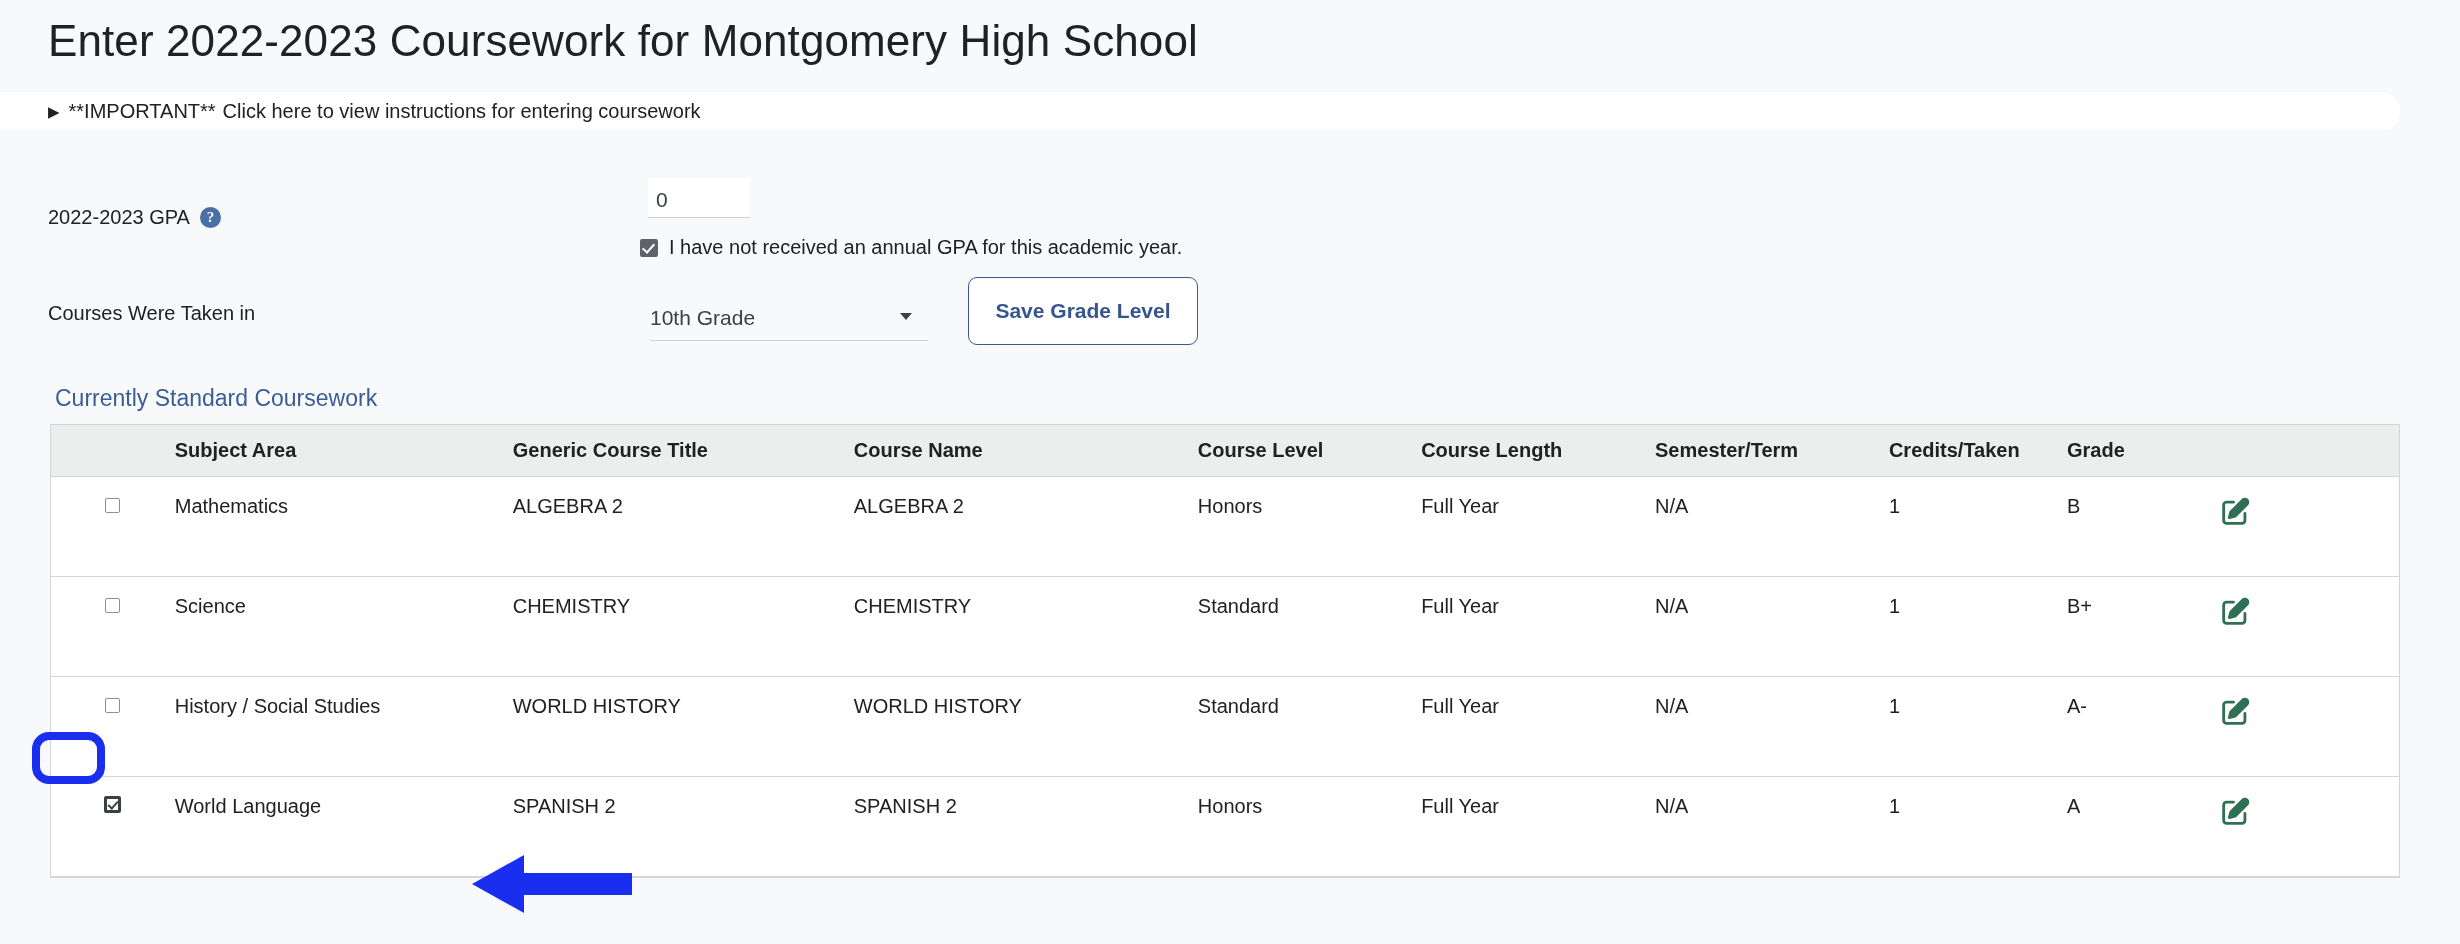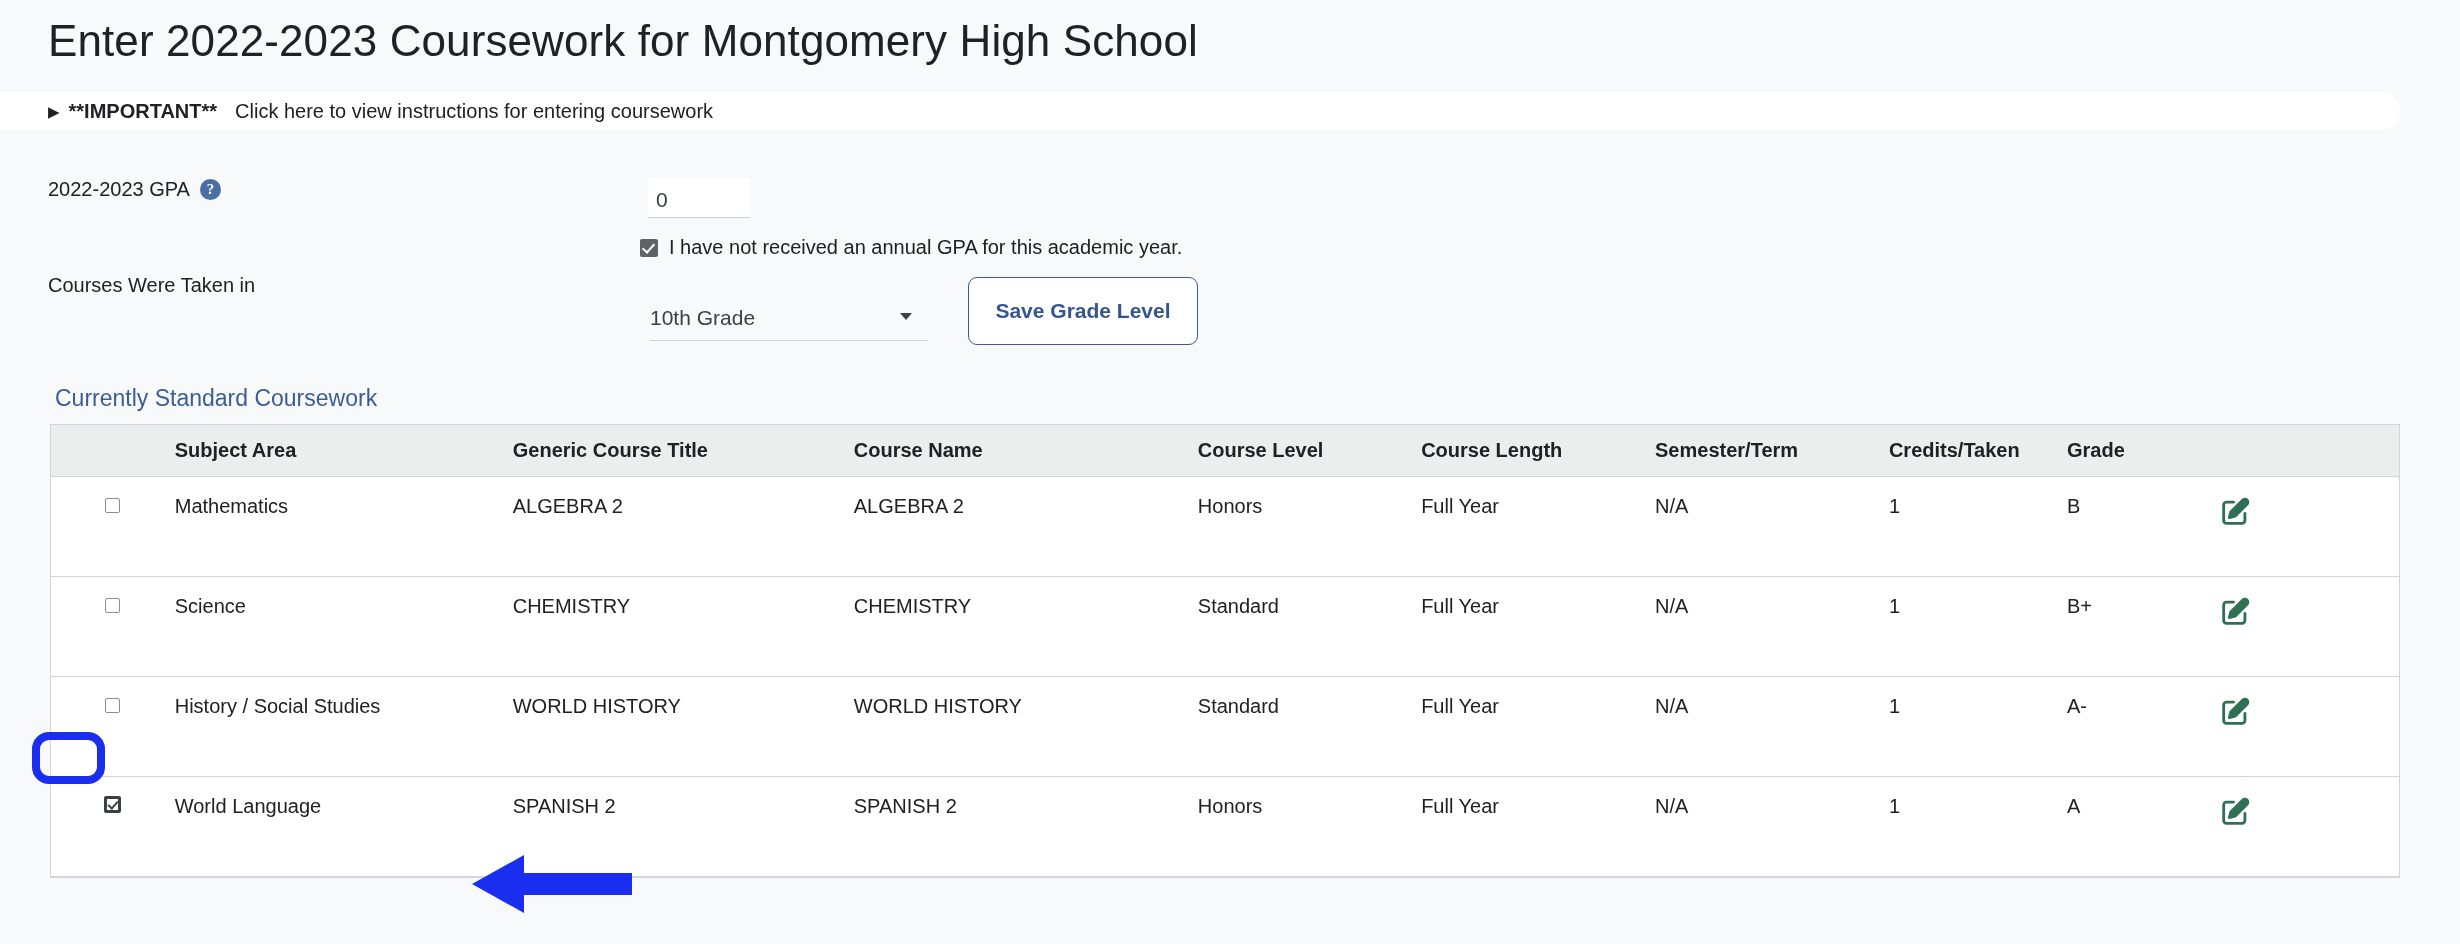--- a/index.html
+++ b/index.html
@@ -27,24 +27,24 @@
     background: #ffffff;
     border-radius: 0 20px 20px 0;
     display: flex; align-items: center;
     padding-left: 48px;
     font-size: 20px; color: #202124;
   }
   .disclosure-tri {
     display: inline-block; margin-right: 9px;
     font-size: 15px; line-height: 1; color: #202124;
   }
-  .imp-strong { font-weight: 700; margin-right: 18px; }
-
-  
-  .form-row { position: absolute; }
+  .imp-strong { font-weight: 400; margin-right: 7px; }
+
+  
+  .form-row { position: absolute; margin-top: 28px; }
   .form-label {
     font-size: 20px; color: #202124; white-space: nowrap;
     display: flex; align-items: center; gap: 10px;
   }
   .help-icon {
     width: 21px; height: 21px; border-radius: 50%;
     background: #4a6fa5; color: #fff;
     font-size: 15px; font-weight: 700; line-height: 21px;
     text-align: center; display: inline-block;
     font-family: "Liberation Serif", serif;

